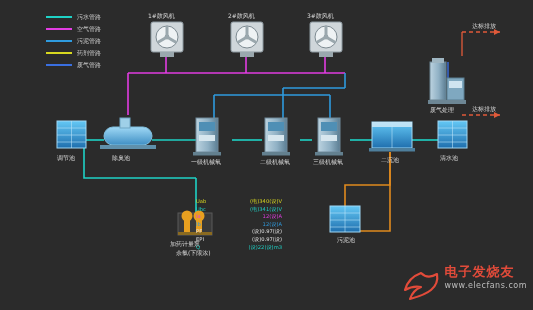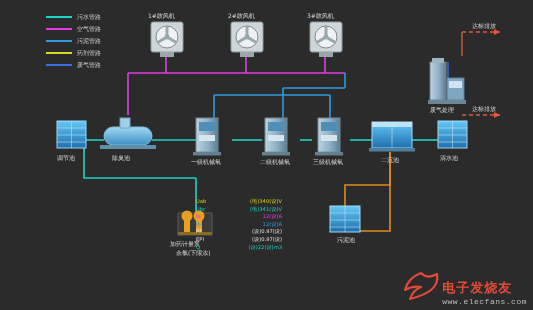--- a/index.html
+++ b/index.html
@@ -14,23 +14,23 @@
   svg.layer{position:absolute;left:0;top:0;width:533px;height:310px;}
   .lbl{position:absolute;color:#d8d8d8;font-size:6px;white-space:nowrap;letter-spacing:0px;}
   .legend{position:absolute;left:46px;top:12px;}
   .legend-row{display:flex;align-items:center;height:10px;margin-bottom:2px;}
   .legend-swatch{width:26px;height:2px;display:block;margin-right:5px;}
   .legend-text{color:#cfcfcf;font-size:6px;}
   .fan-title{position:absolute;color:#dcdcdc;font-size:6px;white-space:nowrap;}
   .panel{position:absolute;left:196px;top:198px;width:86px;height:78px;}
   .panel-row{display:flex;justify-content:space-between;font-size:5.2px;line-height:7.6px;white-space:nowrap;}
   .panel-row .k{margin-right:4px;}
-  .wm{position:absolute;right:6px;bottom:4px;text-align:left;}
+  .wm{position:absolute;right:6px;bottom:20px;text-align:left;}
   .wm-main{color:#e24b3a;font-size:13px;font-weight:bold;letter-spacing:1px;}
-  .wm-sub{color:#bdbdbd;font-size:8px;letter-spacing:.5px;font-family:Liberation Mono, monospace;}
+  .wm-sub{color:#bdbdbd;font-size:8px;letter-spacing:.5px;}
   .wm-ico{position:absolute;right:92px;bottom:6px;}
 </style>
 </head>
 <body>
 
 <div id="stage">
 
   <svg class="layer" viewBox="0 0 533 310">
 
     <g stroke="#e23de2" stroke-width="1.6" fill="none">

